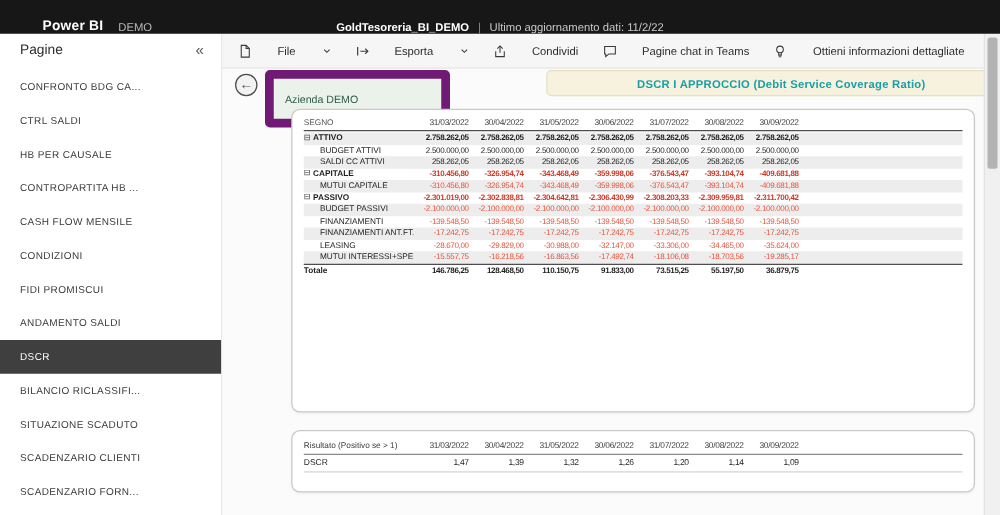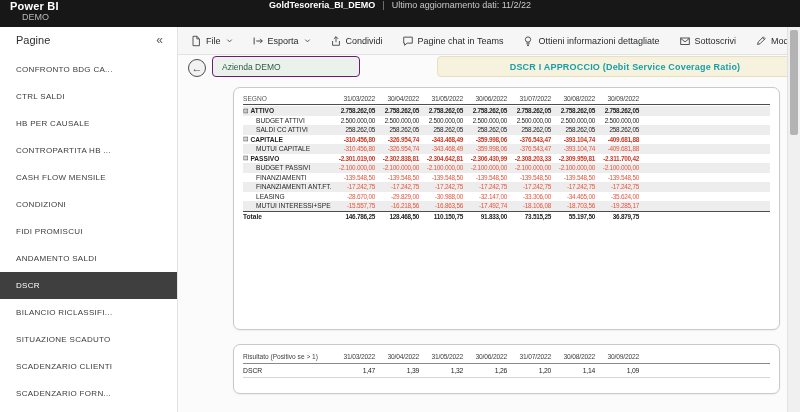--- a/index.html
+++ b/index.html
@@ -2,21 +2,21 @@
 <html><head>
 <meta charset="utf-8">
 <style>
   * { box-sizing: border-box; margin: 0; padding: 0; }
   html,body { width: 800px; height: 412px; overflow: hidden; background:#fff;
     font-family: "Liberation Sans", "DejaVu Sans", sans-serif; }
   .stage { position: relative; width: 800px; height: 412px; }
 
   
   .topbar { position:absolute; top:0; left:0; right:0; height:27px; background:#171717;
-    color:#fff; display:flex; align-items:flex-start; padding:0 10px; z-index:5;flex-direction:column; }
+    color:#fff; display:flex; align-items:flex-end; padding:0 34px; z-index:5; }
   .brand { font-size:11px; font-weight:bold; letter-spacing:.2px; }
   .env { font-size:9px; color:#b9b9b9; margin-left:12px; }
   .topbar-center { position:absolute; left:50%; transform:translateX(-50%);
     display:flex; align-items:center; gap:7px; font-size:9px; white-space:nowrap; }
   .report-name { color:#fff; font-weight:600; }
   .top-sep { color:#8a8a8a; }
   .last-update { color:#c9c9c9; }
 
   
   .sidebar { position:absolute; top:27px; left:0; width:178px; bottom:0; background:#fff;
@@ -26,34 +26,34 @@
   .sidebar-title { font-size:11px; color:#2e2e2e; }
   .sidebar-collapse { font-size:12px; color:#5a5a5a; cursor:pointer; }
   .sidebar-item { height:27px; display:flex; align-items:center; padding:0 16px;
     font-size:8px; color:#3b3b3b; letter-spacing:.3px; white-space:nowrap; cursor:pointer; }
   .sidebar-item.selected { background:#3f3f3f; color:#fff; }
 
   
   .toolbar { position:absolute; top:27px; left:178px; right:13px; height:28px; background:#f6f6f6;
     border-bottom:1px solid #e2e2e2; display:flex; align-items:center; gap:19px;
     padding:0 12px; overflow:hidden; }
-  .tool { display:flex; align-items:center; gap:4px; font-size:9px; color:#2b2b2b;
+  .tool { display:flex; align-items:center; gap:20px; font-size:9px; color:#2b2b2b;
     white-space:nowrap; cursor:pointer; }
   .ticon svg { width:12px; height:12px; display:block; }
   .chev svg { width:7px; height:7px; display:block; margin-left:1px; }
 
   
   .canvas { position:absolute; top:55px; left:178px; right:13px; bottom:0; background:#fbfbfb; }
   .back-btn { position:absolute; left:10px; top:4px; width:18px; height:18px; border-radius:50%;
     border:1.5px solid #4c4c4c; color:#4c4c4c; background:#f2f2f2; display:flex;
     align-items:center; justify-content:center; font-size:11px; line-height:1; cursor:pointer; }
   .chip { position:absolute; top:1px; height:21px; border-radius:4px; display:flex;
     align-items:center; font-size:8.5px; }
-  .chip-company { left:34px; width:148px; background:#ebf2ec; border:1px solid #701a75;
-    color:#2f5a49; padding:4px 9px;text-align:center; }
+  .chip-company { left:34px; width:148px; background:#ebf2ec; border:7px solid #701a75;
+    color:#2f5a49; padding:16px 9px;text-align:center; }
   .chip-title { left:259px; width:376px; background:#f7f2de; border:1px solid #e6dfc2;
     color:#189ea8; justify-content:center; font-weight:bold; font-size:9px; letter-spacing:.2px; }
 
   .panel { position:absolute; background:#fff; border:1px solid #c9c9c9; border-radius:7px;
     box-shadow:0 1px 2px rgba(0,0,0,.05); }
   .panel-matrix { left:55px; top:32px; width:547px; height:243px; padding:7px 9px; }
   .panel-result { left:55px; top:289px; width:547px; height:50px; padding:6px 9px; }
 
   
   .thead { display:flex; align-items:flex-end; border-bottom:1px solid #4d4d4d;

